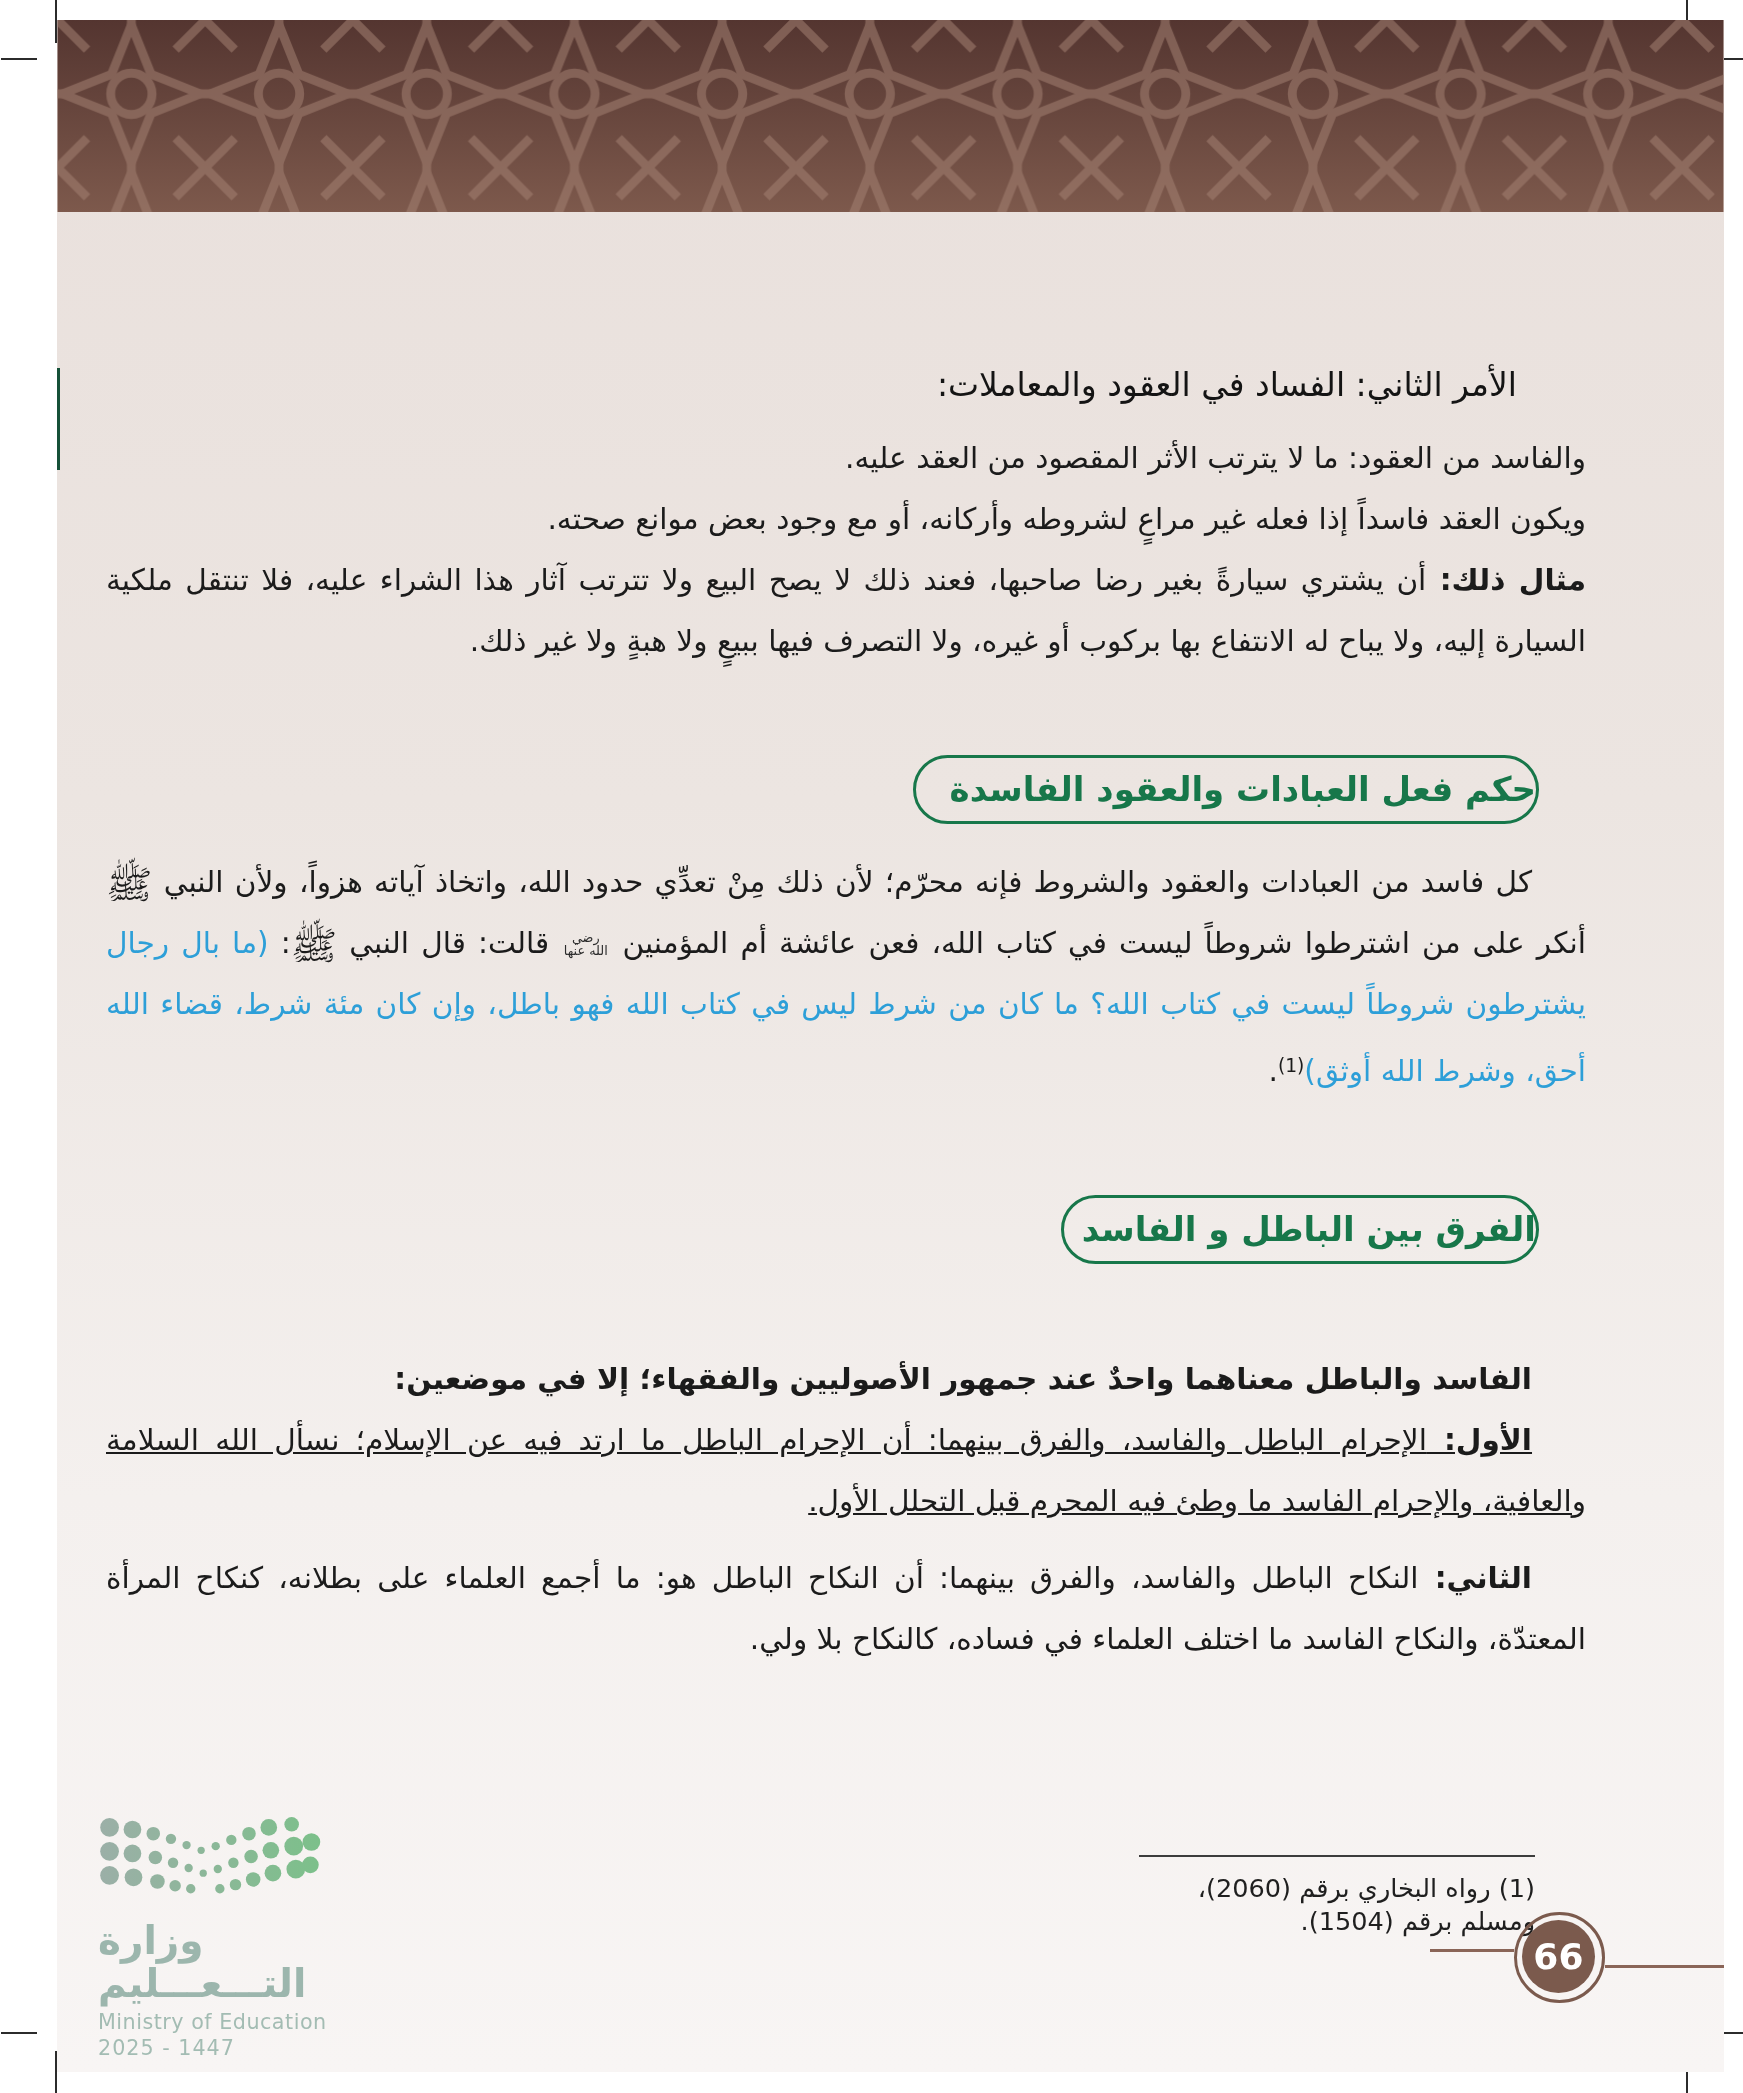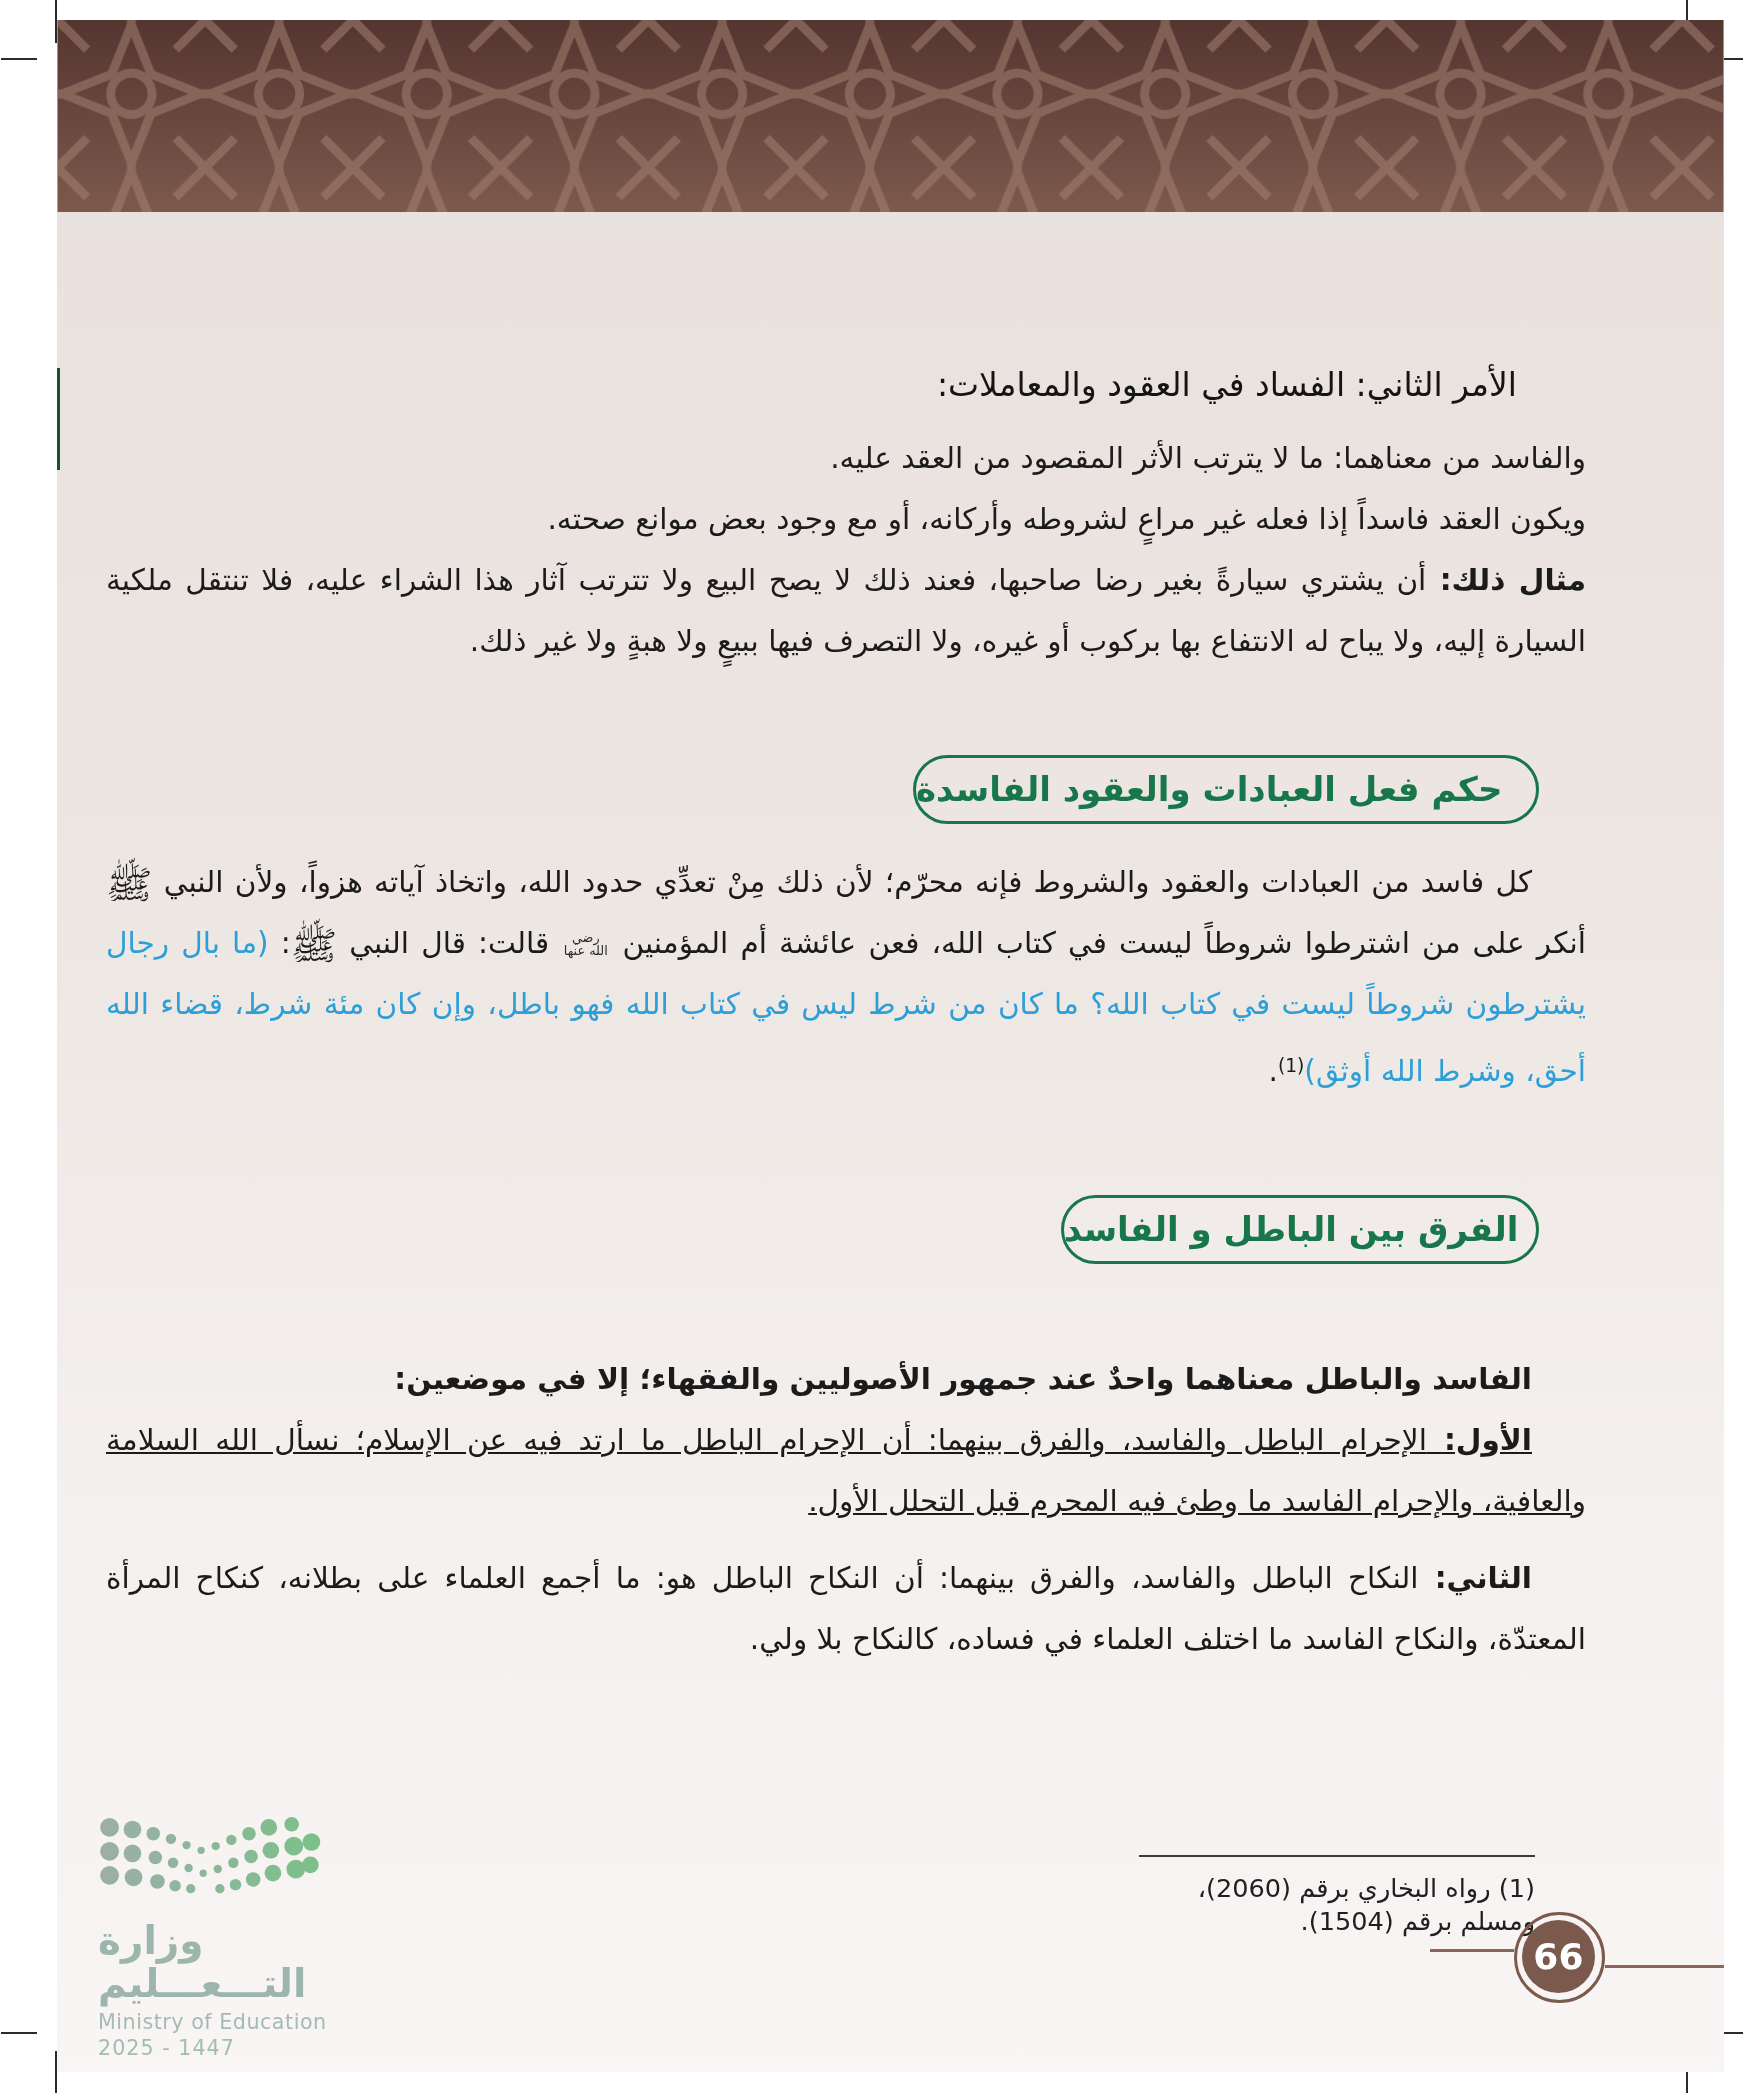--- a/index.html
+++ b/index.html
@@ -38,21 +38,21 @@
     font-size:33px; line-height:45px; font-weight:normal; color:#141414;
     text-align:right;
   }
   .line { margin-top:21.7px; }
   .line + .line { margin-top:0; }
   .para { margin-top:0; }
   .b { font-weight:bold; }
 
   .greenbox {
     height:69px; border:3.4px solid #17774a; border-radius:35px;
-    display:flex; align-items:center; justify-content:flex-end;
+    display:flex; align-items:center; justify-content:flex-start;
     color:#17774a; font-weight:bold; font-size:34px;
     background:transparent;
     margin-left:auto; margin-right:47px;
   }
   .box1 { width:626px; margin-top:83px; }
   .box2 { width:478px; margin-top:93px; }
 
   .hadith { margin-top:27.6px; text-indent:54px; }
   .blue { color:#2d9fd8; }
   .sup { font-size:18.7px; vertical-align:8.9px; color:#1b1b1b; }
@@ -130,21 +130,21 @@
       <rect width="1692" height="195" fill="url(#geo)"></rect>
     </svg>
   </div>
 
   <div class="accent"></div>
 
   <div class="content">
 
     <h1 class="title">الأمر الثاني: الفساد في العقود والمعاملات:</h1>
 
-    <p class="line">والفاسد من معناهما: ما لا يترتب الأثر المقصود من العقد عليه.</p>
+    <p class="line">والفاسد من العقود: ما لا يترتب الأثر المقصود من العقد عليه.</p>
     <p class="line">ويكون العقد فاسداً إذا فعله غير مراعٍ لشروطه وأركانه، أو مع وجود بعض موانع صحته.</p>
 
     <p class="para"><span class="b">مثال ذلك: </span><span>أن يشتري سيارةً بغير رضا صاحبها، فعند ذلك لا يصح البيع ولا تترتب آثار هذا الشراء عليه، فلا تنتقل ملكية السيارة إليه، ولا يباح له الانتفاع بها بركوب أو غيره، ولا التصرف فيها ببيعٍ ولا هبةٍ ولا غير ذلك.</span></p>
 
     <div class="greenbox box1">
       <span>حكم فعل العبادات والعقود الفاسدة</span>
     </div>
 
     <p class="hadith"><span>كل فاسد من العبادات والعقود والشروط فإنه محرّم؛ لأن ذلك مِنْ تعدِّي حدود الله، واتخاذ آياته هزواً، ولأن النبي </span><span class="hon">ﷺ</span><span> أنكر على من اشترطوا شروطاً ليست في كتاب الله، فعن عائشة أم المؤمنين </span><span class="hon-small">رضي الله عنها</span><span> قالت: قال النبي </span><span class="hon">ﷺ</span><span>: </span><span class="blue">(ما بال رجال يشترطون شروطاً ليست في كتاب الله؟ ما كان من شرط ليس في كتاب الله فهو باطل، وإن كان مئة شرط، قضاء الله أحق، وشرط الله أوثق)</span><span class="sup">(1)</span><span>.</span></p>
 

